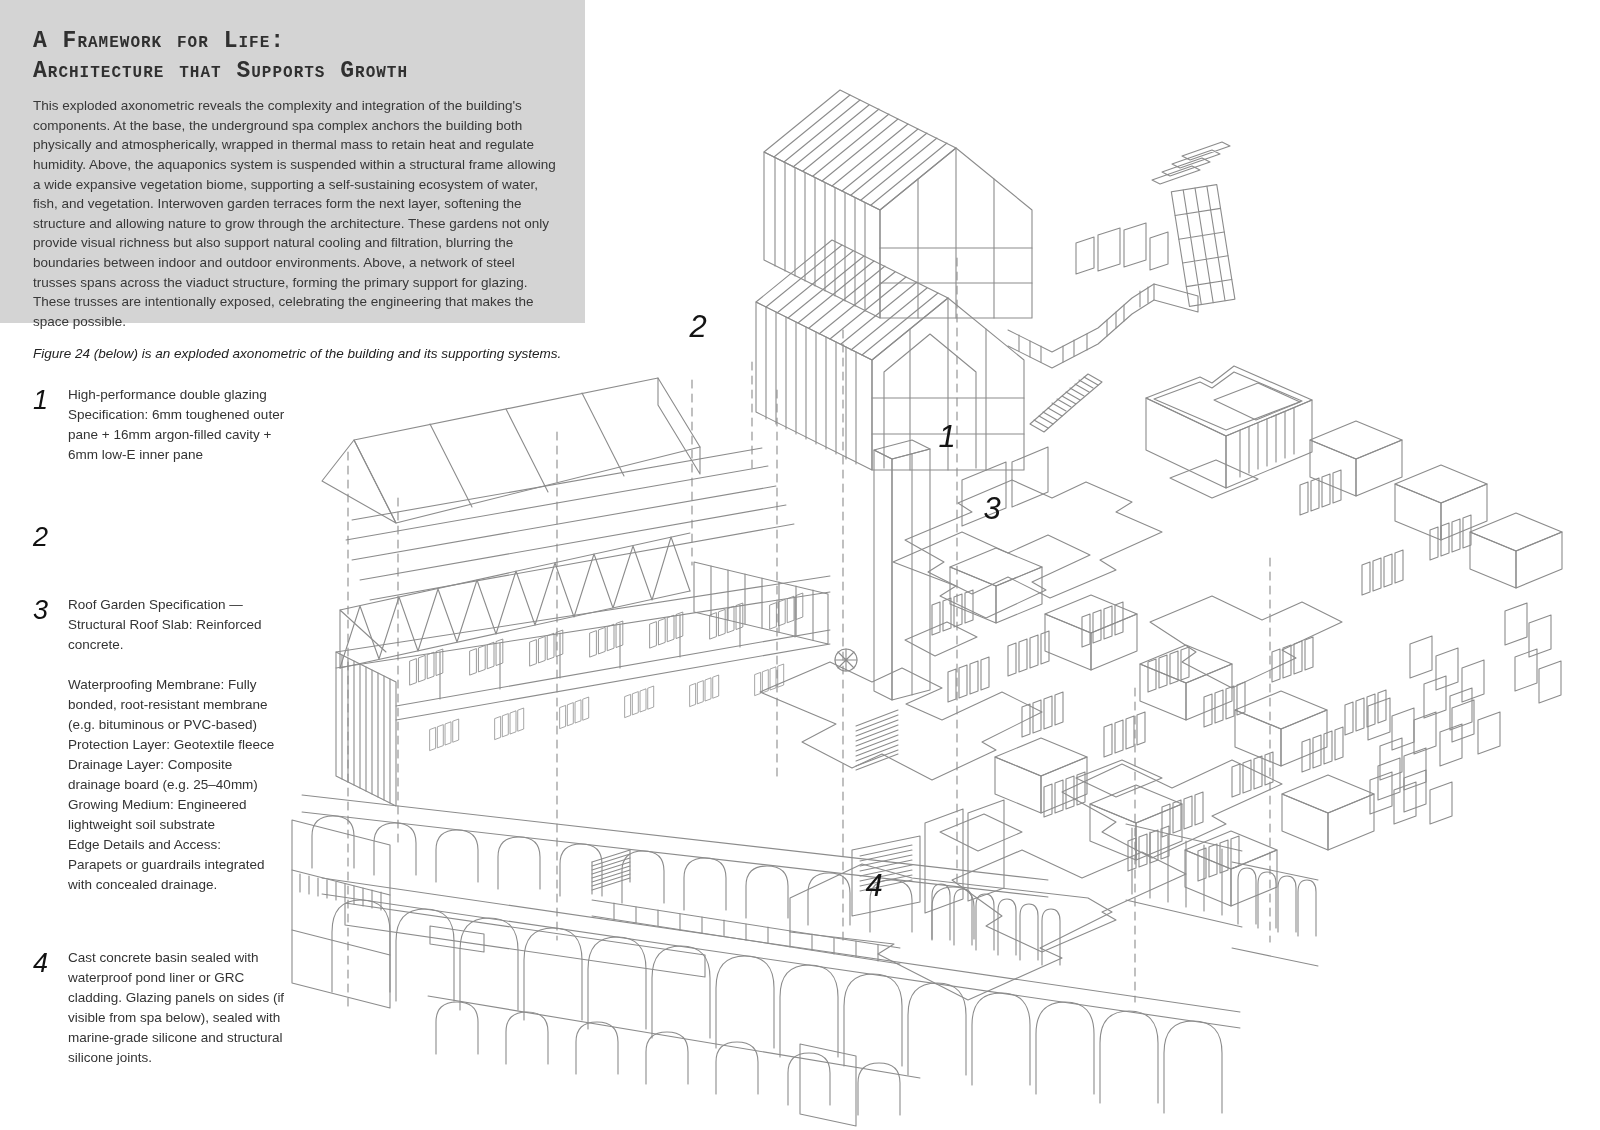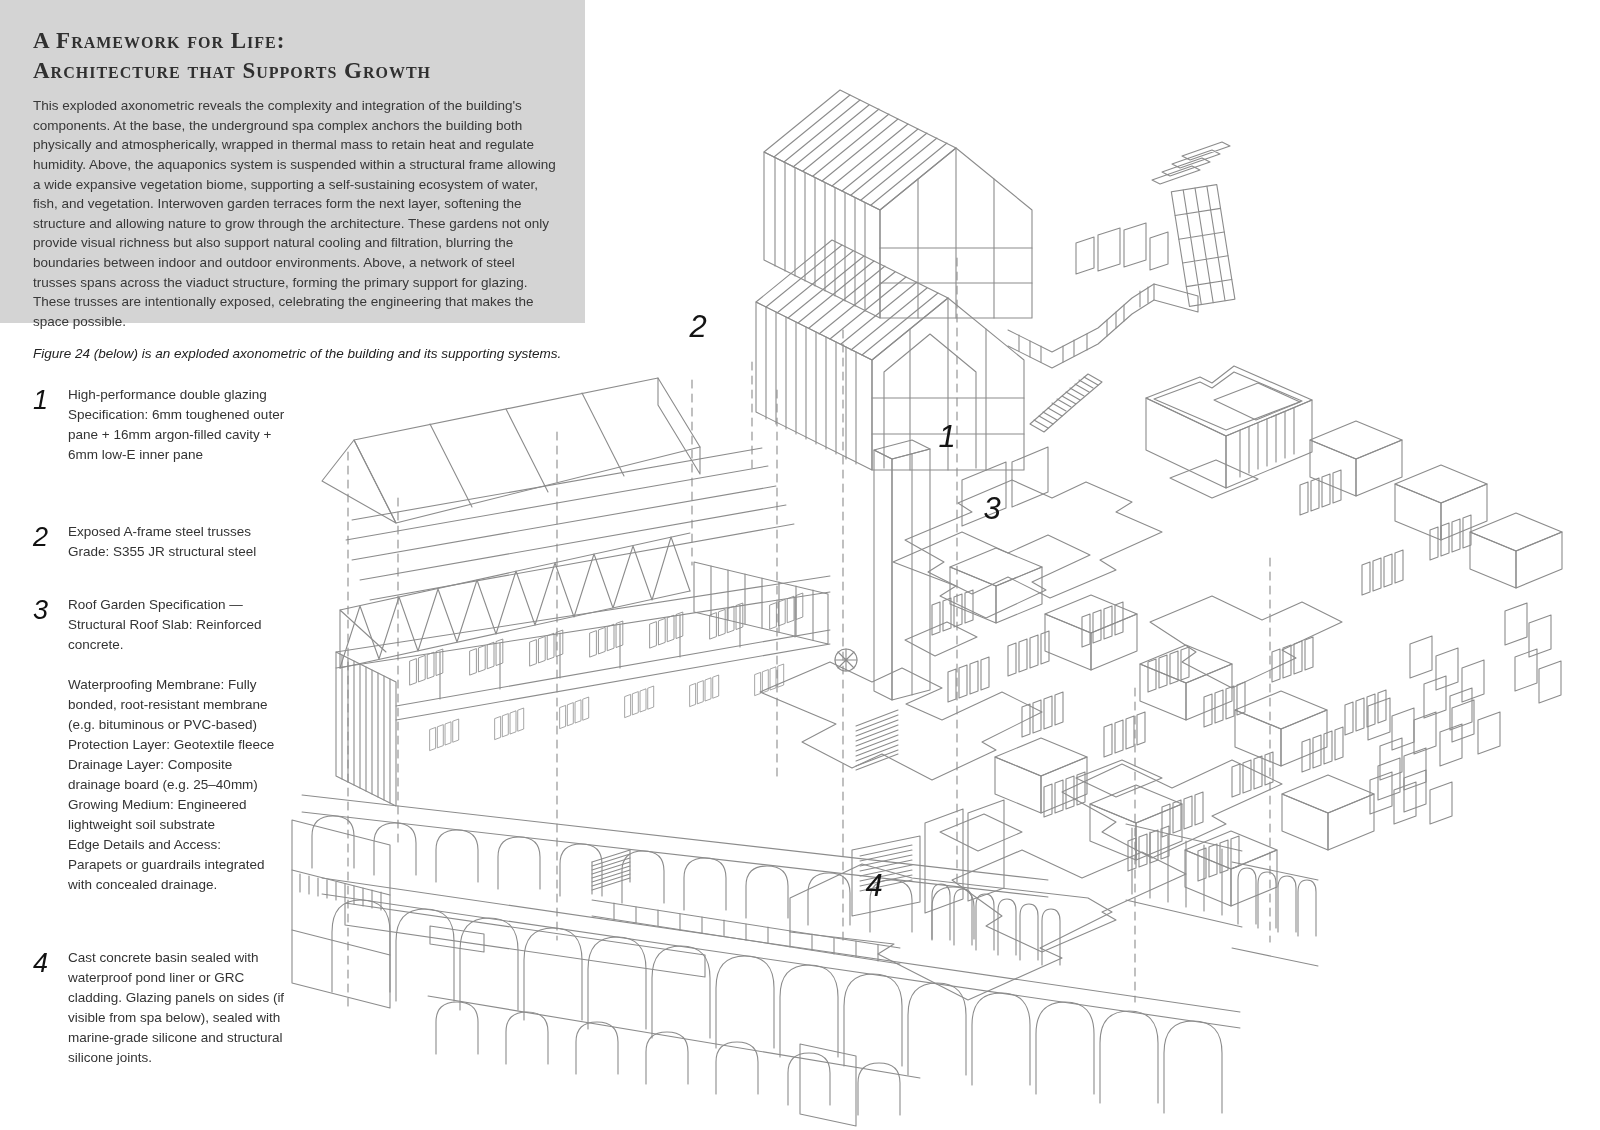--- a/index.html
+++ b/index.html
@@ -5,21 +5,21 @@
   :root{
     --panel-gray:#d4d4d4; --water-blue:#c7dee3; --ink:#3a3a3a; --line-gray:#8c8c8c;
   }
   *{margin:0;padding:0;box-sizing:border-box;}
   html,body{background:#fff;}
   .page{position:relative;width:1600px;height:1130px;background:#fff;overflow:hidden;
          font-family:"Liberation Sans",sans-serif;color:var(--ink);}
   
   .intro-panel{position:absolute;left:0;top:0;width:585px;height:323px;background:var(--panel-gray);}
   .page-title{position:absolute;left:33px;top:26px;width:520px;
-      font-family:Liberation Serif, serif;font-variant:small-caps;font-weight:600;
+      font-family:Liberation Mono, monospace;font-variant:small-caps;font-weight:600;
       font-size:23px;line-height:1.32;letter-spacing:1px;color:#303030;white-space:pre-line;}
   .intro-body{position:absolute;left:33px;top:96px;width:523px;
       font-size:13.5px;line-height:1.455;color:#383838;}
   .figure-caption{position:absolute;left:33px;top:330px;width:540px;
       font-size:13.5px;font-style:italic;color:#222;margin-top:16px;}
   .legend-item{position:absolute;left:33px;display:flex;}
   .legend-num{width:35px;font-size:27px;font-style:italic;color:#111;line-height:1;padding-top:2px;}
   .legend-text{width:218px;font-size:13.5px;line-height:1.48;color:#333;white-space:pre-line;}
   #li1{top:385px;} #li2{top:522px;} #li3{top:595px;} #li4{top:948px;}
   
@@ -349,22 +349,20 @@
   <p class="intro-body">This exploded axonometric reveals the complexity and integration of the building's components. At the base, the underground spa complex anchors the building both physically and atmospherically, wrapped in thermal mass to retain heat and regulate humidity. Above, the aquaponics system is suspended within a structural frame allowing a wide expansive vegetation biome, supporting a self-sustaining ecosystem of water, fish, and vegetation. Interwoven garden terraces form the next layer, softening the structure and allowing nature to grow through the architecture. These gardens not only provide visual richness but also support natural cooling and filtration, blurring the boundaries between indoor and outdoor environments. Above, a network of steel trusses spans across the viaduct structure, forming the primary support for glazing. These trusses are intentionally exposed, celebrating the engineering that makes the space possible.</p>
   <p class="figure-caption">Figure 24 (below) is an exploded axonometric of the building and its supporting systems.</p>
 
   <div class="legend-item" id="li1">
     <div class="legend-num">1</div>
     <div class="legend-text">High-performance double glazing
 Specification: 6mm toughened outer pane + 16mm argon-filled cavity + 6mm low-E inner pane</div>
   </div>
   <div class="legend-item" id="li2">
     <div class="legend-num">2</div>
-    <div class="legend-text">Exposed A-frame steel trusses
-Grade: S355 JR structural steel</div>
   </div>
   <div class="legend-item" id="li3">
     <div class="legend-num">3</div>
     <div class="legend-text">Roof Garden Specification —
 Structural Roof Slab: Reinforced concrete.
 
 Waterproofing Membrane: Fully bonded, root-resistant membrane (e.g. bituminous or PVC-based)
 Protection Layer: Geotextile fleece
 Drainage Layer: Composite drainage board (e.g. 25–40mm)
 Growing Medium: Engineered lightweight soil substrate

